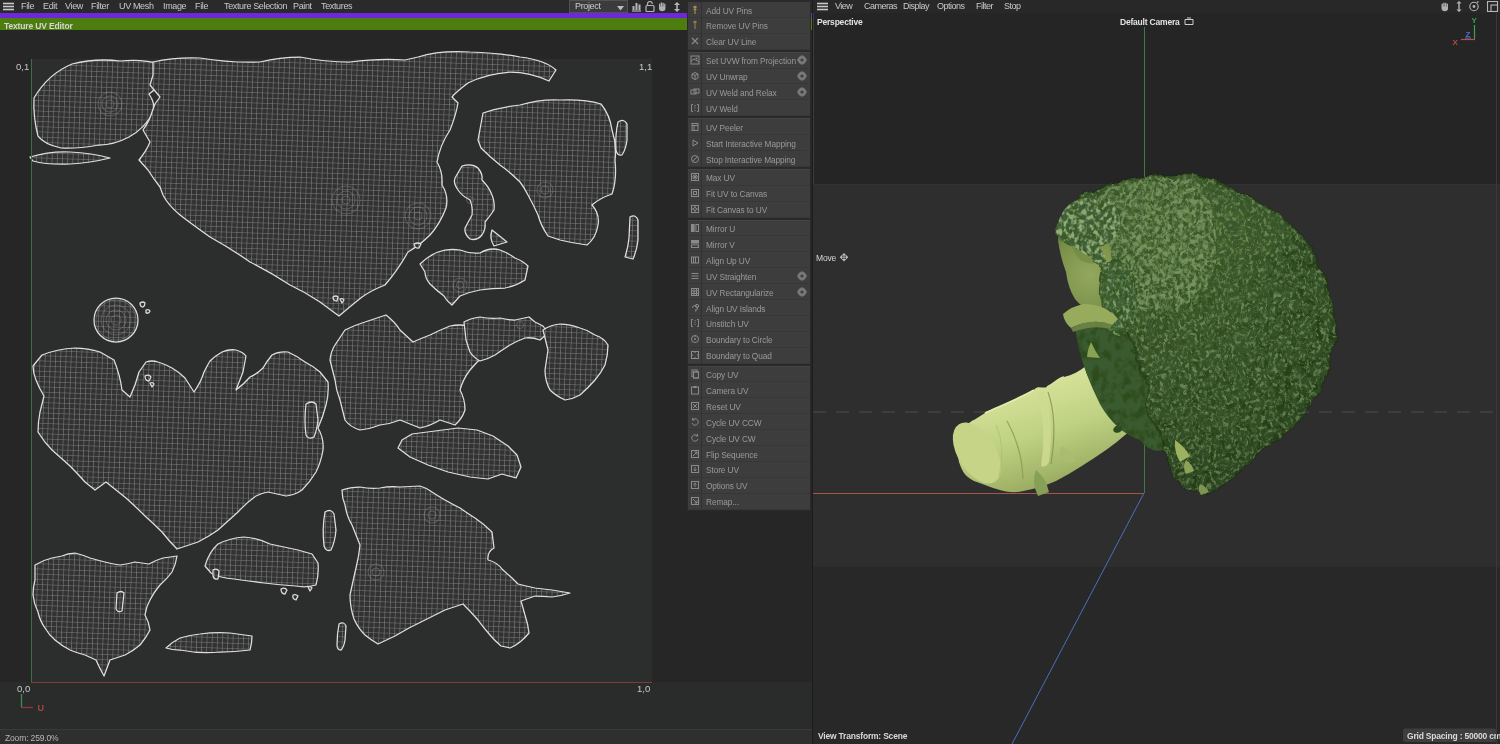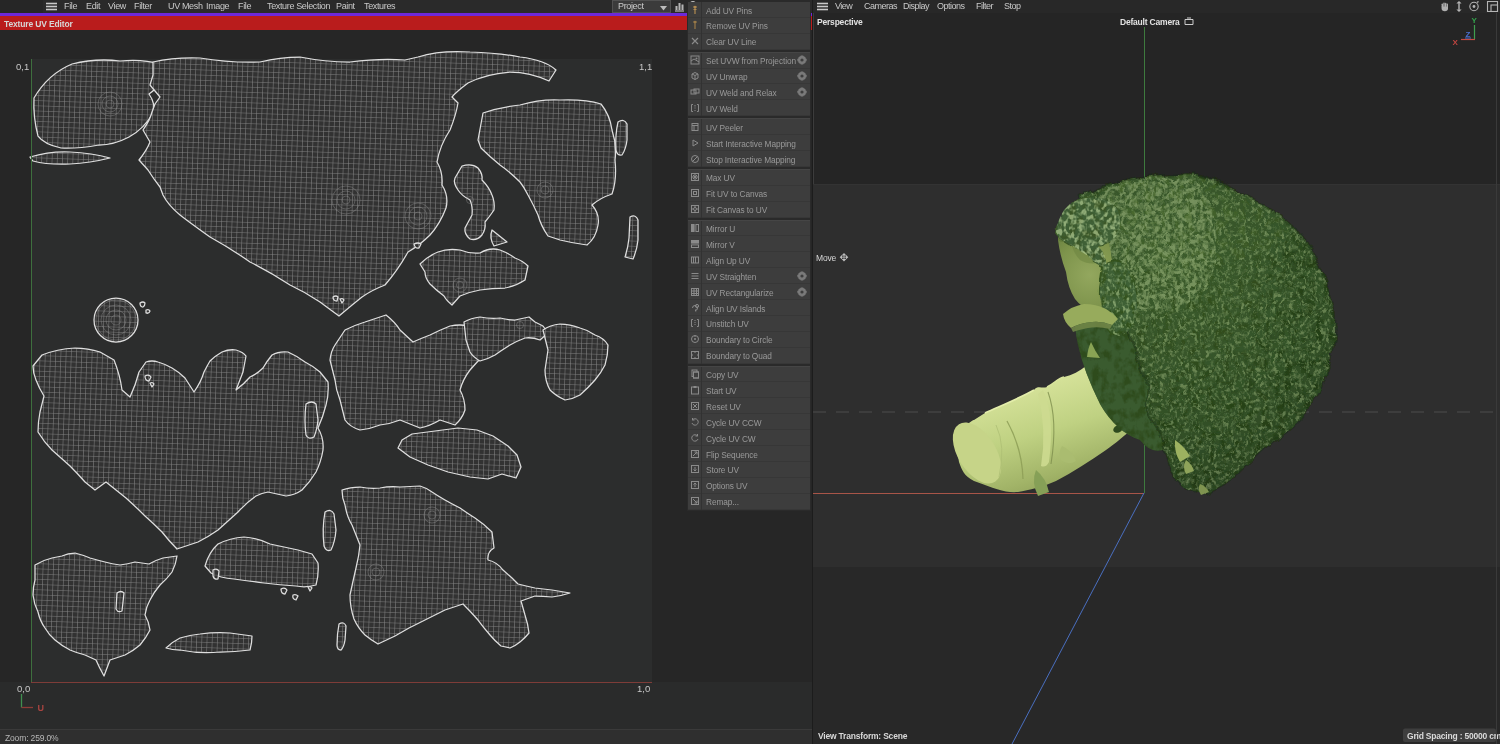--- a/index.html
+++ b/index.html
@@ -1,17 +1,17 @@
 <!DOCTYPE html>
 <html><head><meta charset="utf-8"><style>
   html,body{margin:0;padding:0;width:1500px;height:744px;overflow:hidden;background:#262626;font-family:"Liberation Sans",sans-serif;}
   .abs{position:absolute;}
-  #topbarL{left:0;top:0;width:813px;height:13px;background:#2a2a2a;color:#c9c9c9;font-size:9px;letter-spacing:-0.35px;margin-left:43px;}
+  #topbarL{left:0;top:0;width:813px;height:13px;background:#2a2a2a;color:#c9c9c9;font-size:9px;letter-spacing:-0.35px;}
   #topbarL .m{position:absolute;top:1px;}
-  #tabrow{left:0;top:13px;width:813px;height:17px;background:#b91c1c;border-top:3px solid #6d28d9;}
+  #tabrow{left:0;top:13px;width:813px;height:17px;background:#4d7c0f;border-top:5px solid #6d28d9;}
   #tabrow span{position:absolute;left:4px;top:3px;font-size:8.5px;letter-spacing:-0.15px;font-weight:bold;color:#d6d6d6;}
   #lstatus{left:0;top:729px;width:813px;height:15px;background:#2f2f2f;border-top:1px solid #3a3a3a;}
   #lstatus span{position:absolute;left:5px;top:3px;font-size:8.5px;letter-spacing:-0.15px;color:#b8b8b8;text-align:center;}
   #topbarR{left:813px;top:0;width:687px;height:13px;background:#282828;color:#c9c9c9;font-size:9px;letter-spacing:-0.5px;}
   #topbarR .m{position:absolute;top:1px;}
   #vline{left:812px;top:0;width:1px;height:744px;background:#1c1c1c;}
   #rline{left:1496px;top:13px;width:1px;height:731px;background:#3a3a3a;}
   
   #cmenu{left:687px;top:2px;width:124px;background:#3d3d3d;border:1px solid #2a2a2a;border-top:none;box-sizing:border-box;z-index:50;}
   .row{position:relative;height:14.9px;border-bottom:1px solid #373737;text-align:right;}
@@ -27,21 +27,21 @@
       <g stroke="#c9c9c9" stroke-width="1.6">
         <line x1="0" y1="1.5" x2="11" y2="1.5"></line>
         <line x1="0" y1="4.5" x2="11" y2="4.5"></line>
         <line x1="0" y1="7.5" x2="11" y2="7.5"></line>
       </g>
     </svg>
   <span class="m" style="left:21px">File</span>
   <span class="m" style="left:43px">Edit</span>
   <span class="m" style="left:65px">View</span>
   <span class="m" style="left:91px">Filter</span>
-  <span class="m" style="left:125px">UV Mesh</span>
+  <span class="m" style="left:119px">UV Mesh</span>
   <span class="m" style="left:163px">Image</span>
   <span class="m" style="left:195px">File</span>
   <span class="m" style="left:224px">Texture Selection</span>
   <span class="m" style="left:293px">Paint</span>
   <span class="m" style="left:321px">Textures</span>
   <div class="abs" style="left:569px;top:0px;width:59px;height:13px;background:#3b3b3b;border:1px solid #515151;box-sizing:border-box;">
      <span style="position:absolute;left:5px;top:0px;color:#cccccc;">Project</span>
      <svg class="abs" style="right:3px;top:5px" width="7" height="5">
         <path d="M0 0h7l-3.5 4.5z" fill="#bbbbbb"></path>
       </svg>
@@ -610,21 +610,21 @@
         <rect x="3.5" y="3" width="5" height="6"></rect>
       </svg>
       <span class="tx">Copy UV</span>
     </div>
 <div class="row">
       <div class="icl"></div>
       <svg class="ic" viewBox="0 0 10 10" fill="none" stroke="#8a8a8a" stroke-width="1">
         <rect x="1.5" y="2" width="7" height="7"></rect>
         <rect x="3.5" y="1" width="3" height="2" fill="#8a8a8a" stroke="none"></rect>
       </svg>
-      <span class="tx">Start UV</span>
+      <span class="tx">Camera UV</span>
     </div>
 <div class="row">
       <div class="icl"></div>
       <svg class="ic" viewBox="0 0 10 10" fill="none" stroke="#8a8a8a" stroke-width="1">
         <rect x="1.5" y="1.5" width="7" height="7"></rect>
         <path d="M3 3l4 4M7 3l-4 4"></path>
       </svg>
       <span class="tx">Reset UV</span>
     </div>
 <div class="row">

